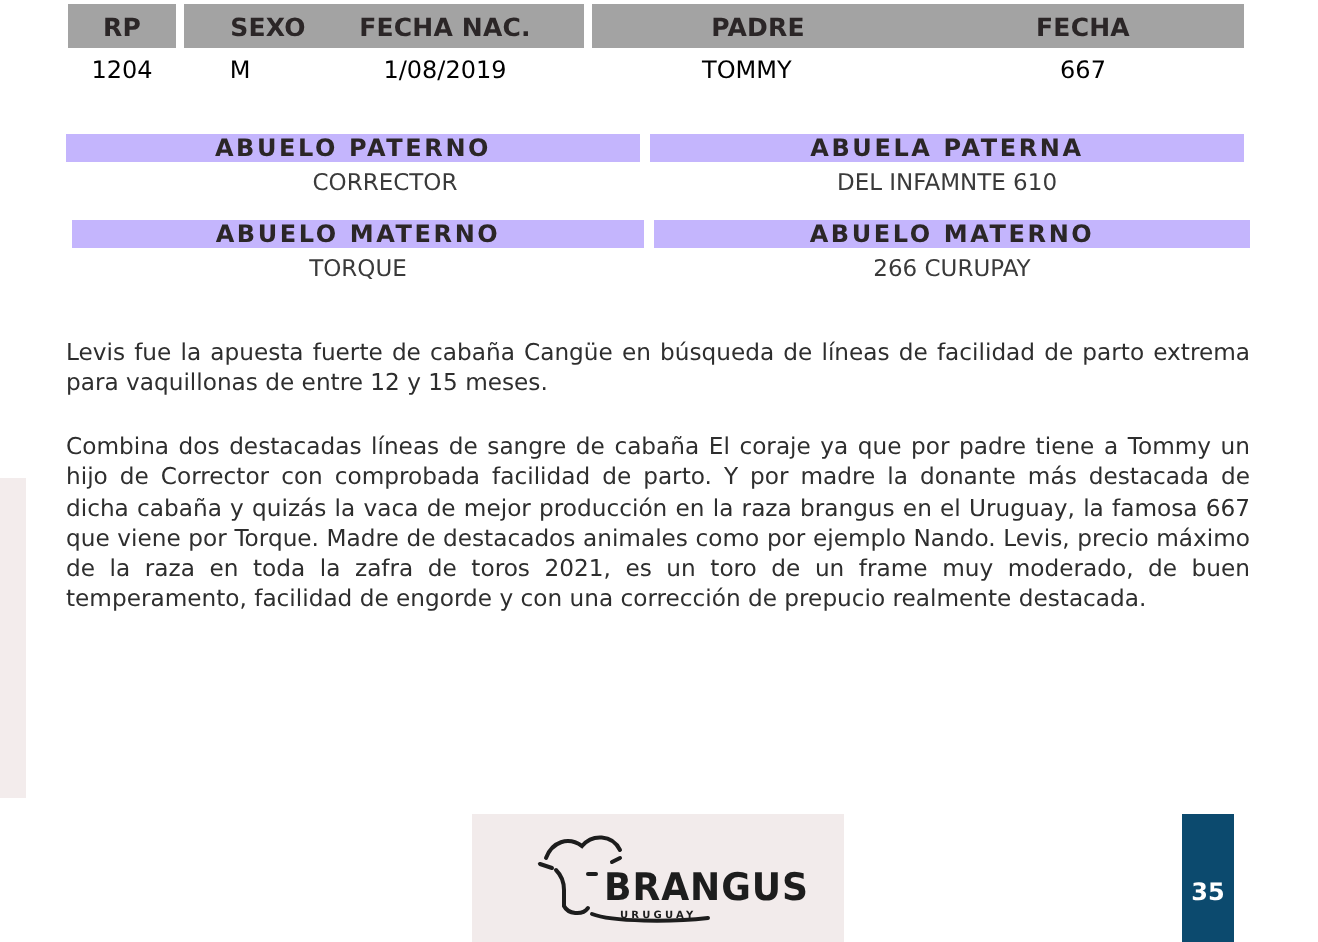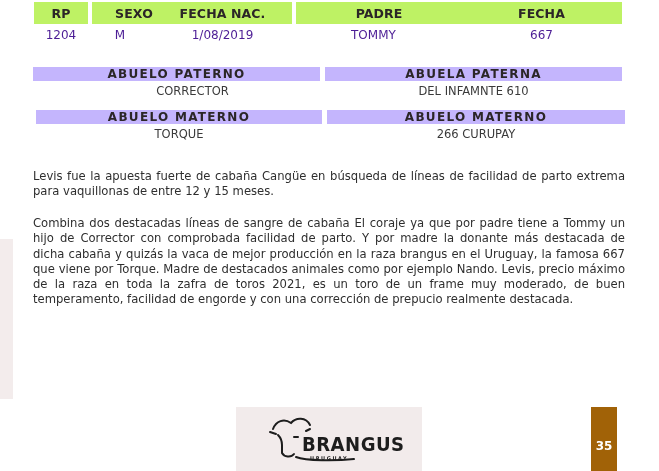--- a/index.html
+++ b/index.html
@@ -4,28 +4,28 @@
   <style>
     html, body { margin: 0; padding: 0; }
     body {
       width: 659px; height: 471px; position: relative; overflow: hidden;
       background: #ffffff;
       font-family: "DejaVu Sans", sans-serif;
       color: #2a2a2a;
     }
     .hdr {
       position: absolute; top: 2px; height: 22px;
-      background: #bef264;
+      background: #a3a3a3;
       font-weight: bold; font-size: 12.5px; color: #2b2627;
       display: flex; align-items: center; justify-content: center;
       letter-spacing: 0.1px;
     }
     .val {
       position: absolute; top: 27px; height: 16px;
-      font-size: 12px; color: #4c1d95;
+      font-size: 12px; color: #000000;
       display: flex; align-items: center; justify-content: center;
     }
     .gp-hdr {
       position: absolute; height: 14px;
       background: #c4b5fd;
       font-weight: bold; font-size: 12px; color: #2b2627;
       letter-spacing: 1.3px;
       display: flex; align-items: center; justify-content: center;
     }
     .gp-val {
@@ -52,21 +52,21 @@
       font-weight: bold; font-size: 19px; color: #1d1d1d;
       letter-spacing: 0.5px; font-family: "DejaVu Sans", sans-serif;
       transform: scaleX(0.95); transform-origin: left;
     }
     .logo-sub {
       position: absolute; left: 310px; top: 455px;
       font-size: 5px; font-weight: bold; color: #1d1d1d; letter-spacing: 1.6px;
     }
     .page-tab {
       position: absolute; left: 591px; top: 407px; width: 26px; height: 64px;
-      background: #a16207;
+      background: #0c4a6e;
       display: flex; align-items: center; justify-content: center;
       color: #ffffff; font-weight: bold; font-size: 12px;
     }
   </style>
 </head>
 <body>
 
 <div class="hdr" style="left:34px;width:54px;">RP</div>
 <div class="hdr" style="left:92px;width:56px;padding-left:14px;">SEXO</div>
 <div class="hdr" style="left:153px;width:139px;">FECHA NAC.</div>

